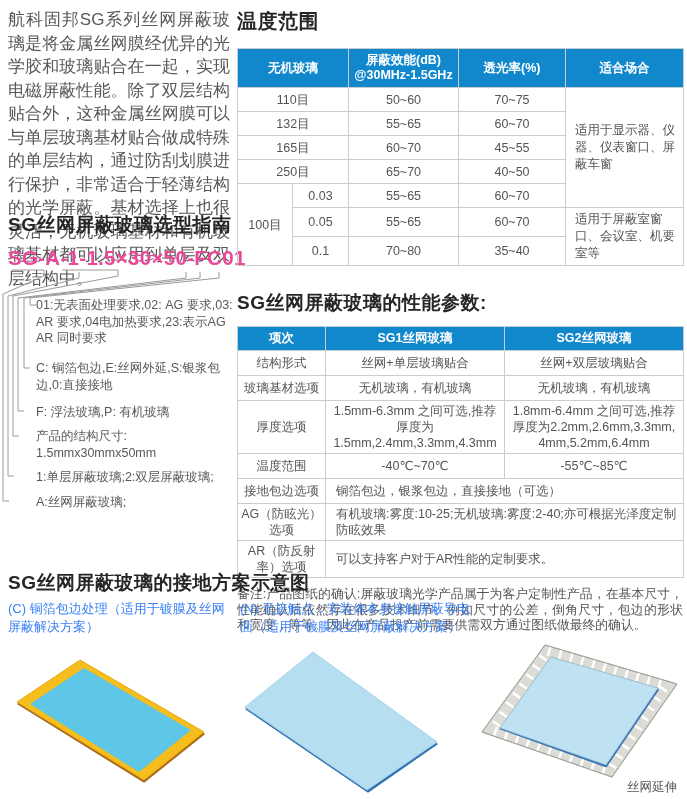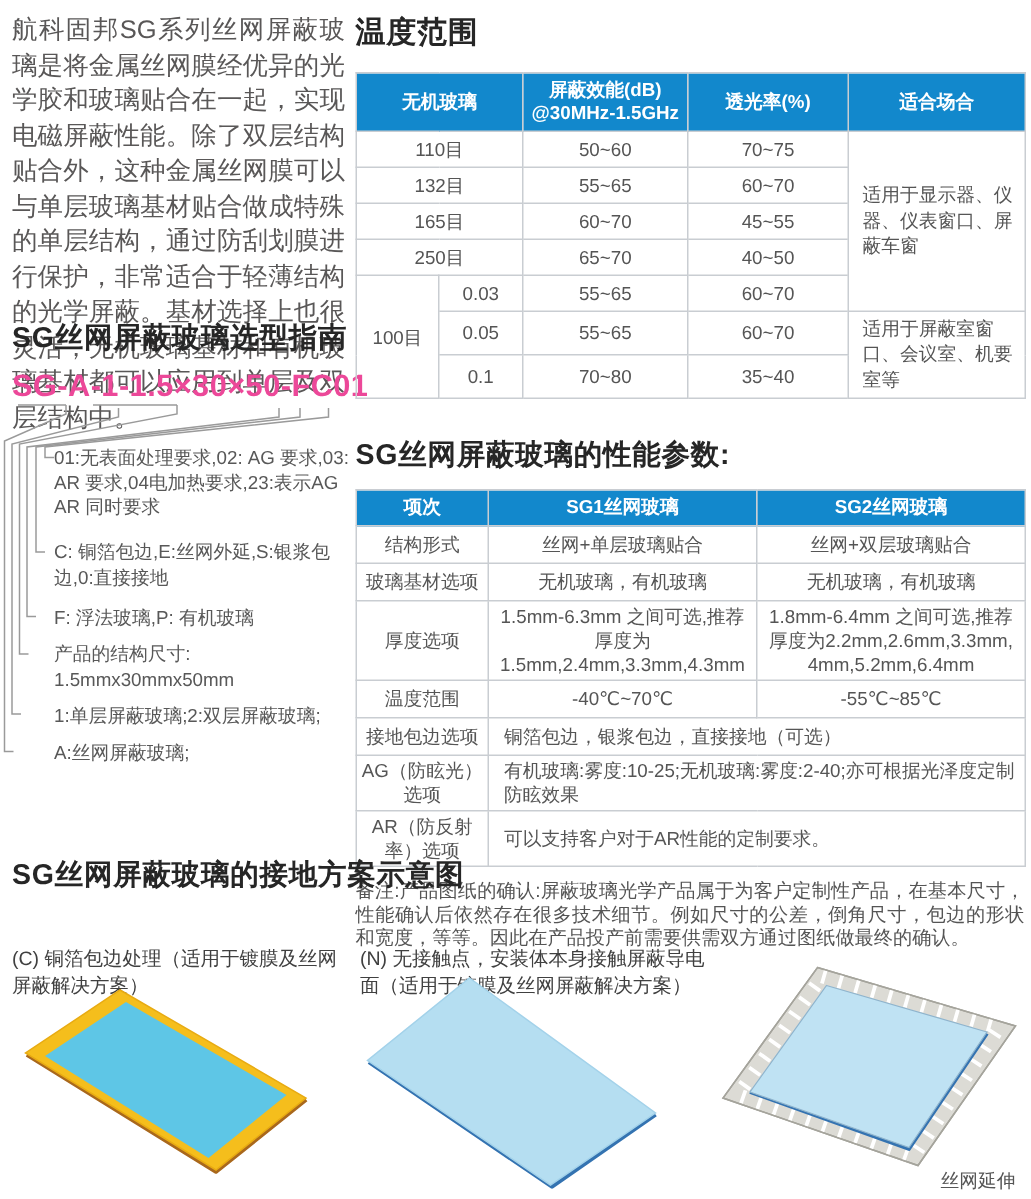--- a/index.html
+++ b/index.html
@@ -51,21 +51,21 @@
   .t2-title{margin:24px 0 10px 0;font-size:19px;}
   .t2 td.lbl{padding:2px 2px;}
   .t2 td.span2{text-align:left;padding:2px 4px 2px 10px;}
   .note{
     margin-top:8px;width:446px;font-size:12.8px;line-height:15.5px;
     color:#555555;text-align:justify;
   }
   
   .ground-title{left:8px;top:570px;}
   .diagram-label{
-    position:absolute;top:630px;font-size:13px;line-height:18px;color:#404040;
+    position:absolute;top:600px;font-size:13px;line-height:18px;color:#3b82f6;
   }
   .label-c{left:8px;width:218px;}
   .label-n{left:240px;width:240px;}
   .diagrams-svg{left:0;top:640px;width:687px;height:159px;}
   .caption{
     position:absolute;font-size:12.5px;color:#555555;white-space:nowrap;
   }
   .cap-align{left:398px;top:818px;}
   .cap-extend{left:627px;top:779px;}
 </style>

